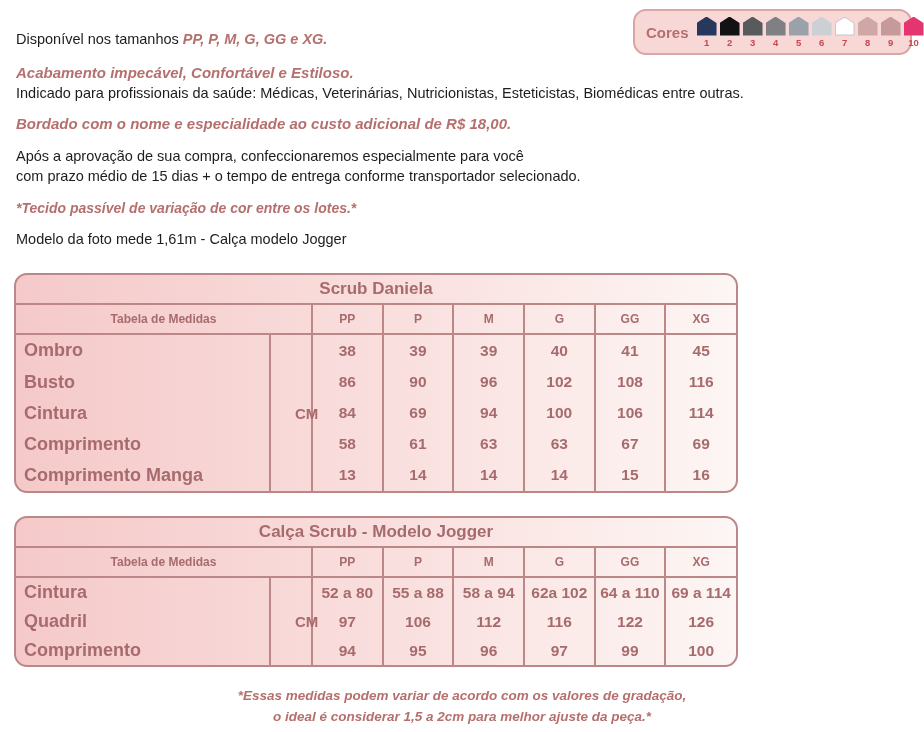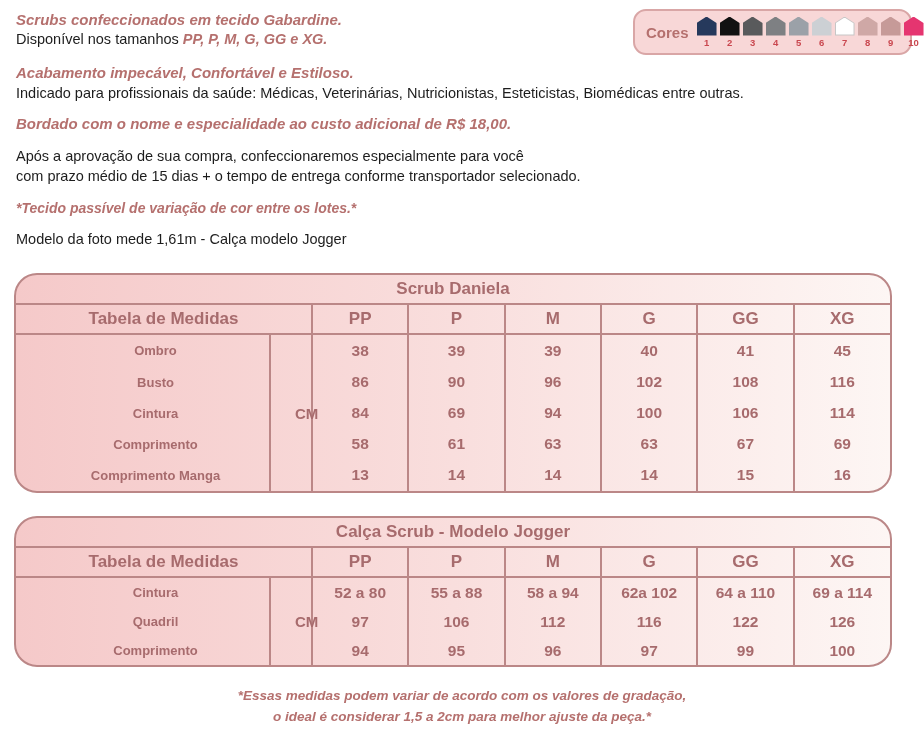--- a/index.html
+++ b/index.html
@@ -42,50 +42,49 @@
   .swatch-inner{
     position:absolute;inset:1px;
     clip-path:polygon(50% 0,100% 34%,100% 100%,0 100%,0 34%);
   }
   .swatch-num{
     color:var(--num-red);font-weight:700;font-size:9.5px;line-height:11px;margin-top:1px;
   }
 
   
   .mtable{
-    position:absolute;left:14px;width:878px;
+    position:absolute;left:14px;width:724px;
     border:2px solid var(--line);
-    border-radius:23px;overflow:hidden;
+    border-radius:13px;overflow:hidden;
     background:linear-gradient(to right,#f5c9c9 0%,#f9dedd 50%,#fdf6f4 100%);
   }
   .mtable table{
     border-collapse:collapse;width:100%;height:100%;table-layout:fixed;
     color:var(--tbl-text);text-align:center;
   }
   .mtable td{padding:0;font-weight:700;}
   .mtable .v{border-left:2px solid var(--line);}
   .mtable .hb{border-bottom:2px solid var(--line);}
   .mtable .title-cell{font-size:17px;height:29px;}
-  .mtable .hdr{font-size:17px;height:30px;}
-  .mtable .lbl{text-align:center;padding-left:26px;font-size:13px;}
+  .mtable .hdr{font-size:12px;height:30px;}
+  .mtable .lbl{text-align:left;padding-left:8px;font-size:18px;}
   .mtable .unit{border-left:2px solid var(--line);border-right:2px solid var(--line);font-size:15px;padding-left:24px;}
   .mtable .val{font-size:15.5px;}
 
   .footer-note{
     position:absolute;left:0;top:677px;width:924px;text-align:center;
     color:var(--pink-text);font-style:italic;font-weight:600;
     font-size:13.5px;line-height:21px;margin-top:8px;
   }
 </style>
 </head>
 <body>
 
 <div class="page">
 
-  <div class="abs pink" style="top:11px">Scrubs confeccionados em tecido Gabardine.</div>
   <div class="abs blk" style="top:31px">
     <span>Disponível nos tamanhos </span><span class="pink-inline">PP, P, M, G, GG e XG.</span>
   </div>
   <div class="abs pink" style="top:64px">Acabamento impecável, Confortável e Estiloso.</div>
   <div class="abs blk" style="top:85px">Indicado para profissionais da saúde: Médicas, Veterinárias, Nutricionistas, Esteticistas, Biomédicas entre outras.</div>
   <div class="abs pink" style="top:115px">Bordado com o nome e especialidade ao custo adicional de R$ 18,00.</div>
   <div class="abs blk" style="top:148px">Após a aprovação de sua compra, confeccionaremos especialmente para você</div>
   <div class="abs blk" style="top:168px">com prazo médio de 15 dias + o tempo de entrega conforme transportador selecionado.</div>
   <div class="abs pink note" style="top:200px">*Tecido passível de variação de cor entre os lotes.*</div>
   <div class="abs blk" style="top:231px">Modelo da foto mede 1,61m - Calça modelo Jogger</div>

